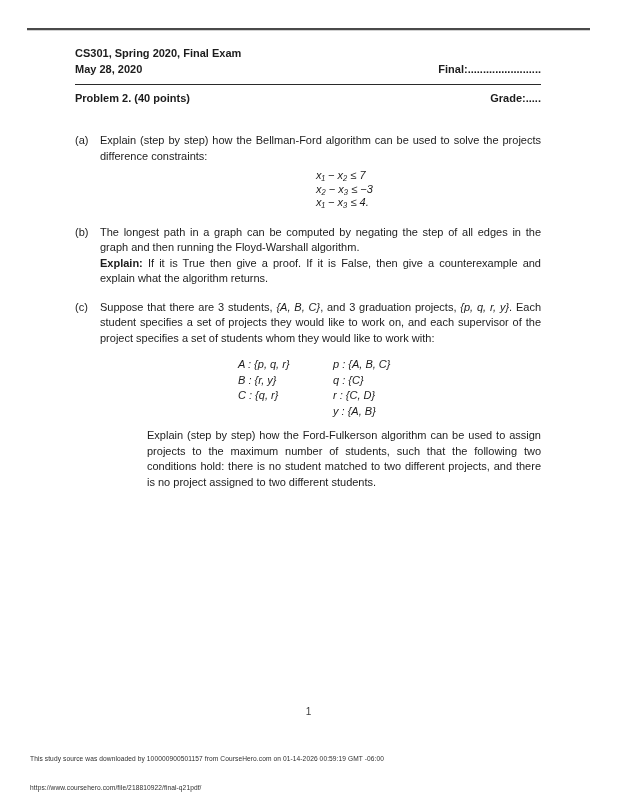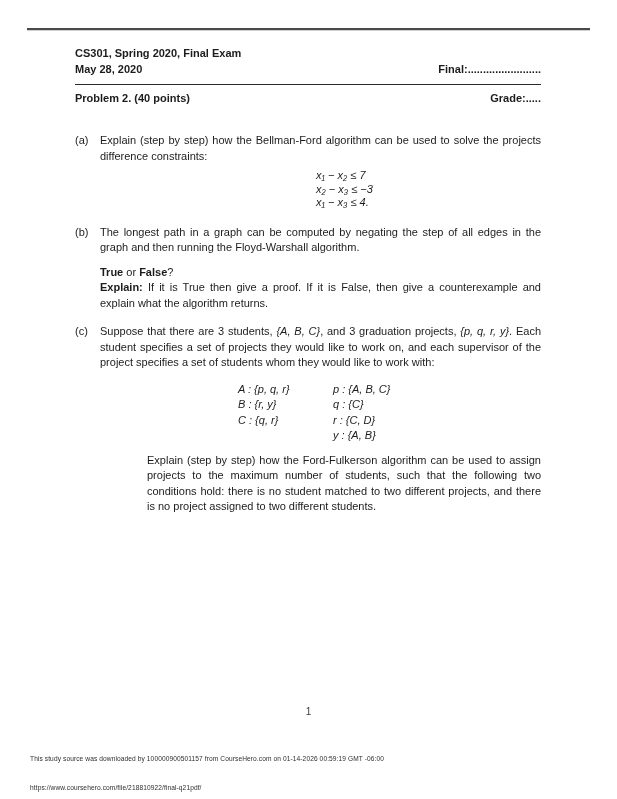--- a/index.html
+++ b/index.html
@@ -123,21 +123,20 @@
             <div class="math">x₁ − x₃ ≤ 4.</div>
           </div>
         </div>
       </div>
     </div>
 
     <div class="part">
       <span class="marker">(b)</span>
       <div class="content">
         <p class="para">The longest path in a graph can be computed by negating the step of all edges in the graph and then running the Floyd-Warshall algorithm.</p>
-        <p class="para tf-line"><b>True</b><span> or </span><b>False</b><span>?</span></p>
         <p class="para"><b>Explain:</b><span> If it is True then give a proof. If it is False, then give a counterexample and explain what the algorithm returns.</span></p>
       </div>
     </div>
 
     <div class="part">
       <span class="marker">(c)</span>
       <div class="content">
         <p class="para"><span>Suppose that there are 3 students, </span><span class="math">{A, B, C}</span><span>, and 3 graduation projects, </span><span class="math">{p, q, r, y}</span><span>. Each student specifies a set of projects they would like to work on, and each supervisor of the project specifies a set of students whom they would like to work with:</span></p>
         <div class="matching">
           <div class="match-col-students">

